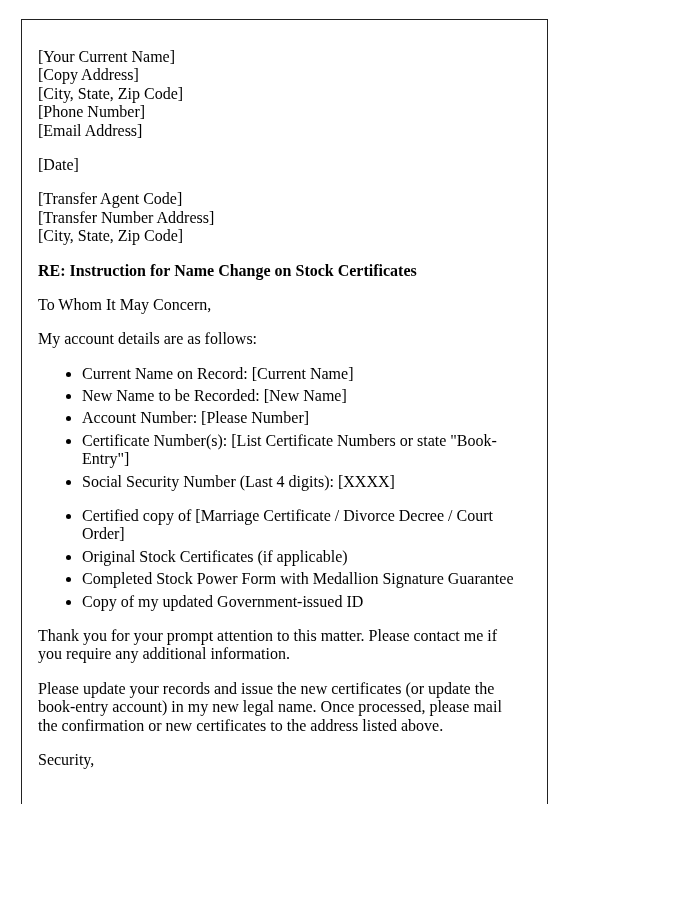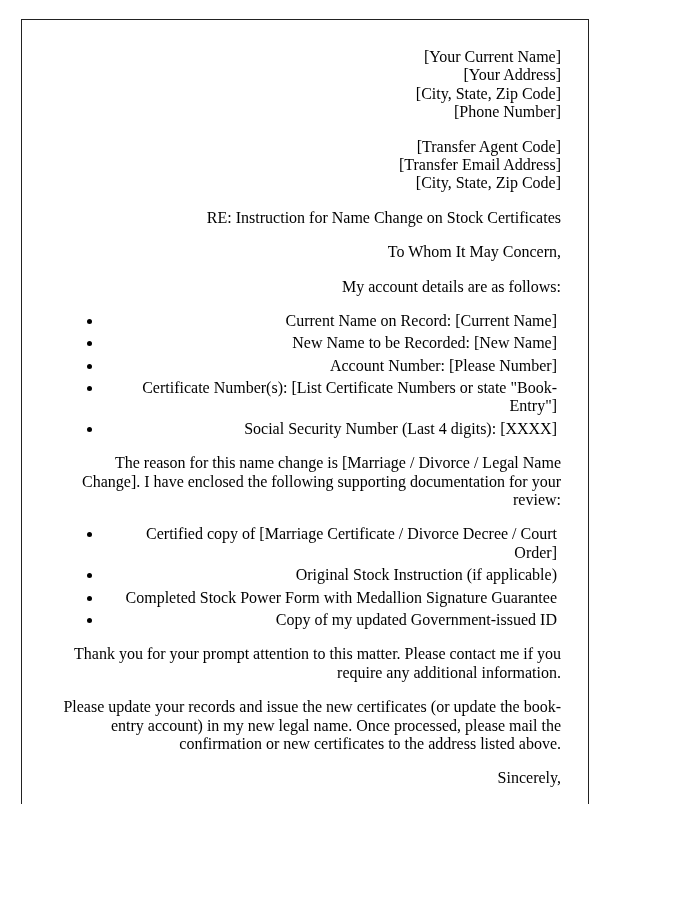--- a/index.html
+++ b/index.html
@@ -13,76 +13,76 @@
     height: 900px;
     font-family: "Liberation Serif", "DejaVu Serif", serif;
     font-size: 16px;
     color: #000000;
     overflow: hidden;
   }
   .letter-frame {
     position: absolute;
     left: 21px;
     top: 19px;
-    width: 568px;
+    width: 527px;
     height: 785px;
     box-sizing: border-box;
     border: 1px solid #222222;
     border-bottom: none;
-    padding: 12px 27px 0 37px;
+    padding: 12px 27px 0 16px;
     background: #ffffff;
     overflow: hidden;
-    text-align: right;
   }
   .para {
     margin: 16px 0;
     line-height: 1.15;
   }
   .subject {
-    font-weight: normal;
+    font-weight: bold;
   }
   ul.doc-list {
     margin: 16px 0;
     padding-left: 40px;
     line-height: 1.15;
     list-style-type: disc;
   }
   ul.doc-list li {
     margin: 4px;
     padding: 0;
   }
 </style>
 </head>
 <body>
 
 <div class="letter-frame">
   <div class="para">
       <div>[Your Current Name]</div>
-      <div>[Your Address]</div>
+      <div>[Copy Address]</div>
       <div>[City, State, Zip Code]</div>
       <div>[Phone Number]</div>
+      <div>[Email Address]</div>
     </div>
+  <div class="para">[Date]</div>
   <div class="para">
       <div>[Transfer Agent Code]</div>
-      <div>[Transfer Email Address]</div>
+      <div>[Transfer Number Address]</div>
       <div>[City, State, Zip Code]</div>
     </div>
   <div class="para subject">RE: Instruction for Name Change on Stock Certificates</div>
   <div class="para">To Whom It May Concern,</div>
   <div class="para">My account details are as follows:</div>
   <ul class="doc-list">
       <li>Current Name on Record: [Current Name]</li>
       <li>New Name to be Recorded: [New Name]</li>
       <li>Account Number: [Please Number]</li>
       <li>Certificate Number(s): [List Certificate Numbers or state "Book-Entry"]</li>
       <li>Social Security Number (Last 4 digits): [XXXX]</li>
     </ul>
-  <div class="para">The reason for this name change is [Marriage / Divorce / Legal Name Change]. I have enclosed the following supporting documentation for your review:</div>
   <ul class="doc-list">
       <li>Certified copy of [Marriage Certificate / Divorce Decree / Court Order]</li>
-      <li>Original Stock Instruction (if applicable)</li>
+      <li>Original Stock Certificates (if applicable)</li>
       <li>Completed Stock Power Form with Medallion Signature Guarantee</li>
       <li>Copy of my updated Government-issued ID</li>
     </ul>
   <div class="para">Thank you for your prompt attention to this matter. Please contact me if you require any additional information.</div>
   <div class="para">Please update your records and issue the new certificates (or update the book-entry account) in my new legal name. Once processed, please mail the confirmation or new certificates to the address listed above.</div>
-  <div class="para">Sincerely,</div>
+  <div class="para">Security,</div>
 </div>
 
 </body></html>

